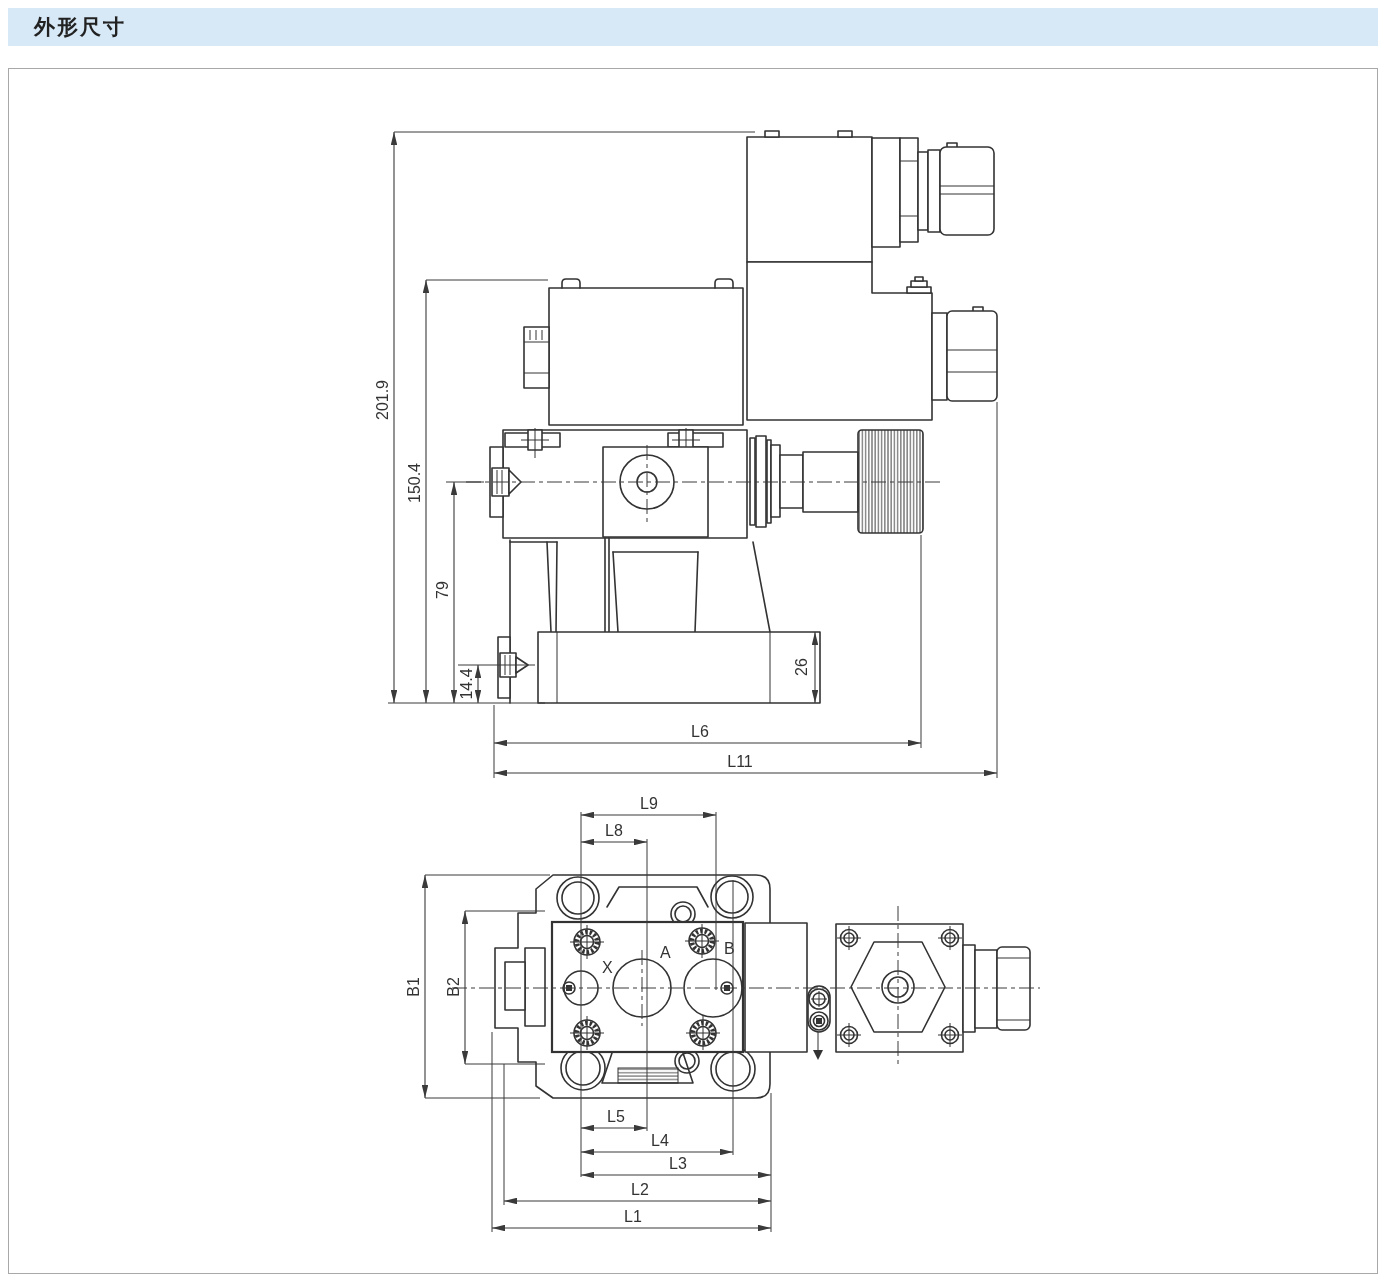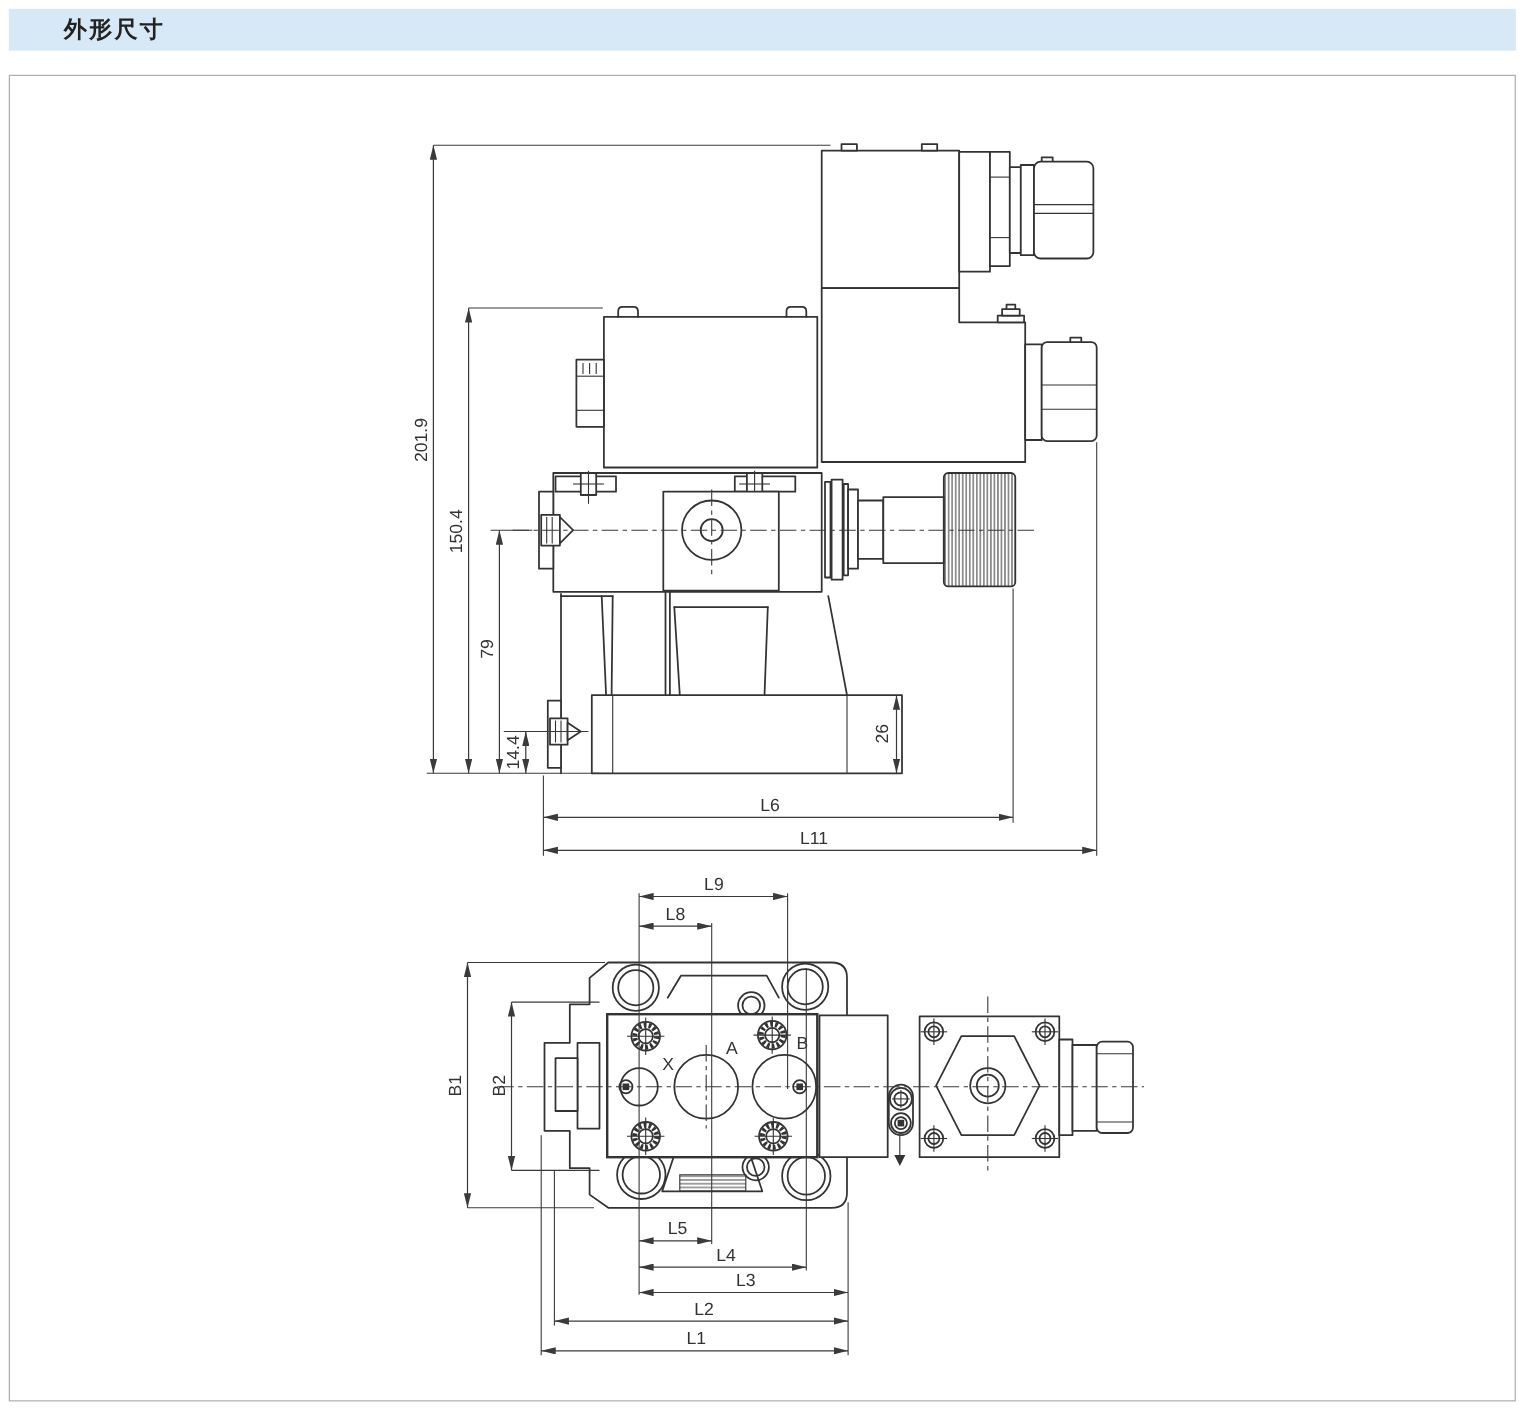--- a/index.html
+++ b/index.html
@@ -1,18 +1,18 @@
 <!DOCTYPE html>
 <html><head>
 <meta charset="utf-8">
 <style>
   html,body{margin:0;padding:0;background:#ffffff;}
   body{width:1386px;height:1282px;position:relative;font-family:"Liberation Sans",sans-serif;}
   .header-bar{position:absolute;left:8px;top:8px;width:1370px;height:38px;background:#d7e8f6;display:flex;align-items:center;}
-  .header-title{font-size:21px;font-weight:bold;color:#222;letter-spacing:2px;padding-left:50px;}
+  .header-title{font-size:21px;font-weight:bold;color:#222;letter-spacing:2px;padding-left:26px;}
   .panel{position:absolute;left:8px;top:68px;width:1368px;height:1204px;background:#fff;border:1px solid #a8a8a8;}
   svg{position:absolute;left:0;top:0;}
   .obj{fill:none;stroke:#333;stroke-width:1.6;stroke-linejoin:round;stroke-linecap:round;}
   .objw{fill:#fff;stroke:#333;stroke-width:1.6;stroke-linejoin:round;}
   .thin{fill:none;stroke:#333;stroke-width:1;}
   .dim{fill:none;stroke:#3a3a3a;stroke-width:1.1;}
   .ext{fill:none;stroke:#3a3a3a;stroke-width:1;}
   .cl{fill:none;stroke:#3a3a3a;stroke-width:1;stroke-dasharray:15 4 4 4;}
   .lbl{fill:#333;font-size:16px;font-family:"Liberation Sans",sans-serif;}
   .knurl-ring{fill:none;stroke:#333;stroke-width:4.6;stroke-dasharray:2.4 2.1;}

